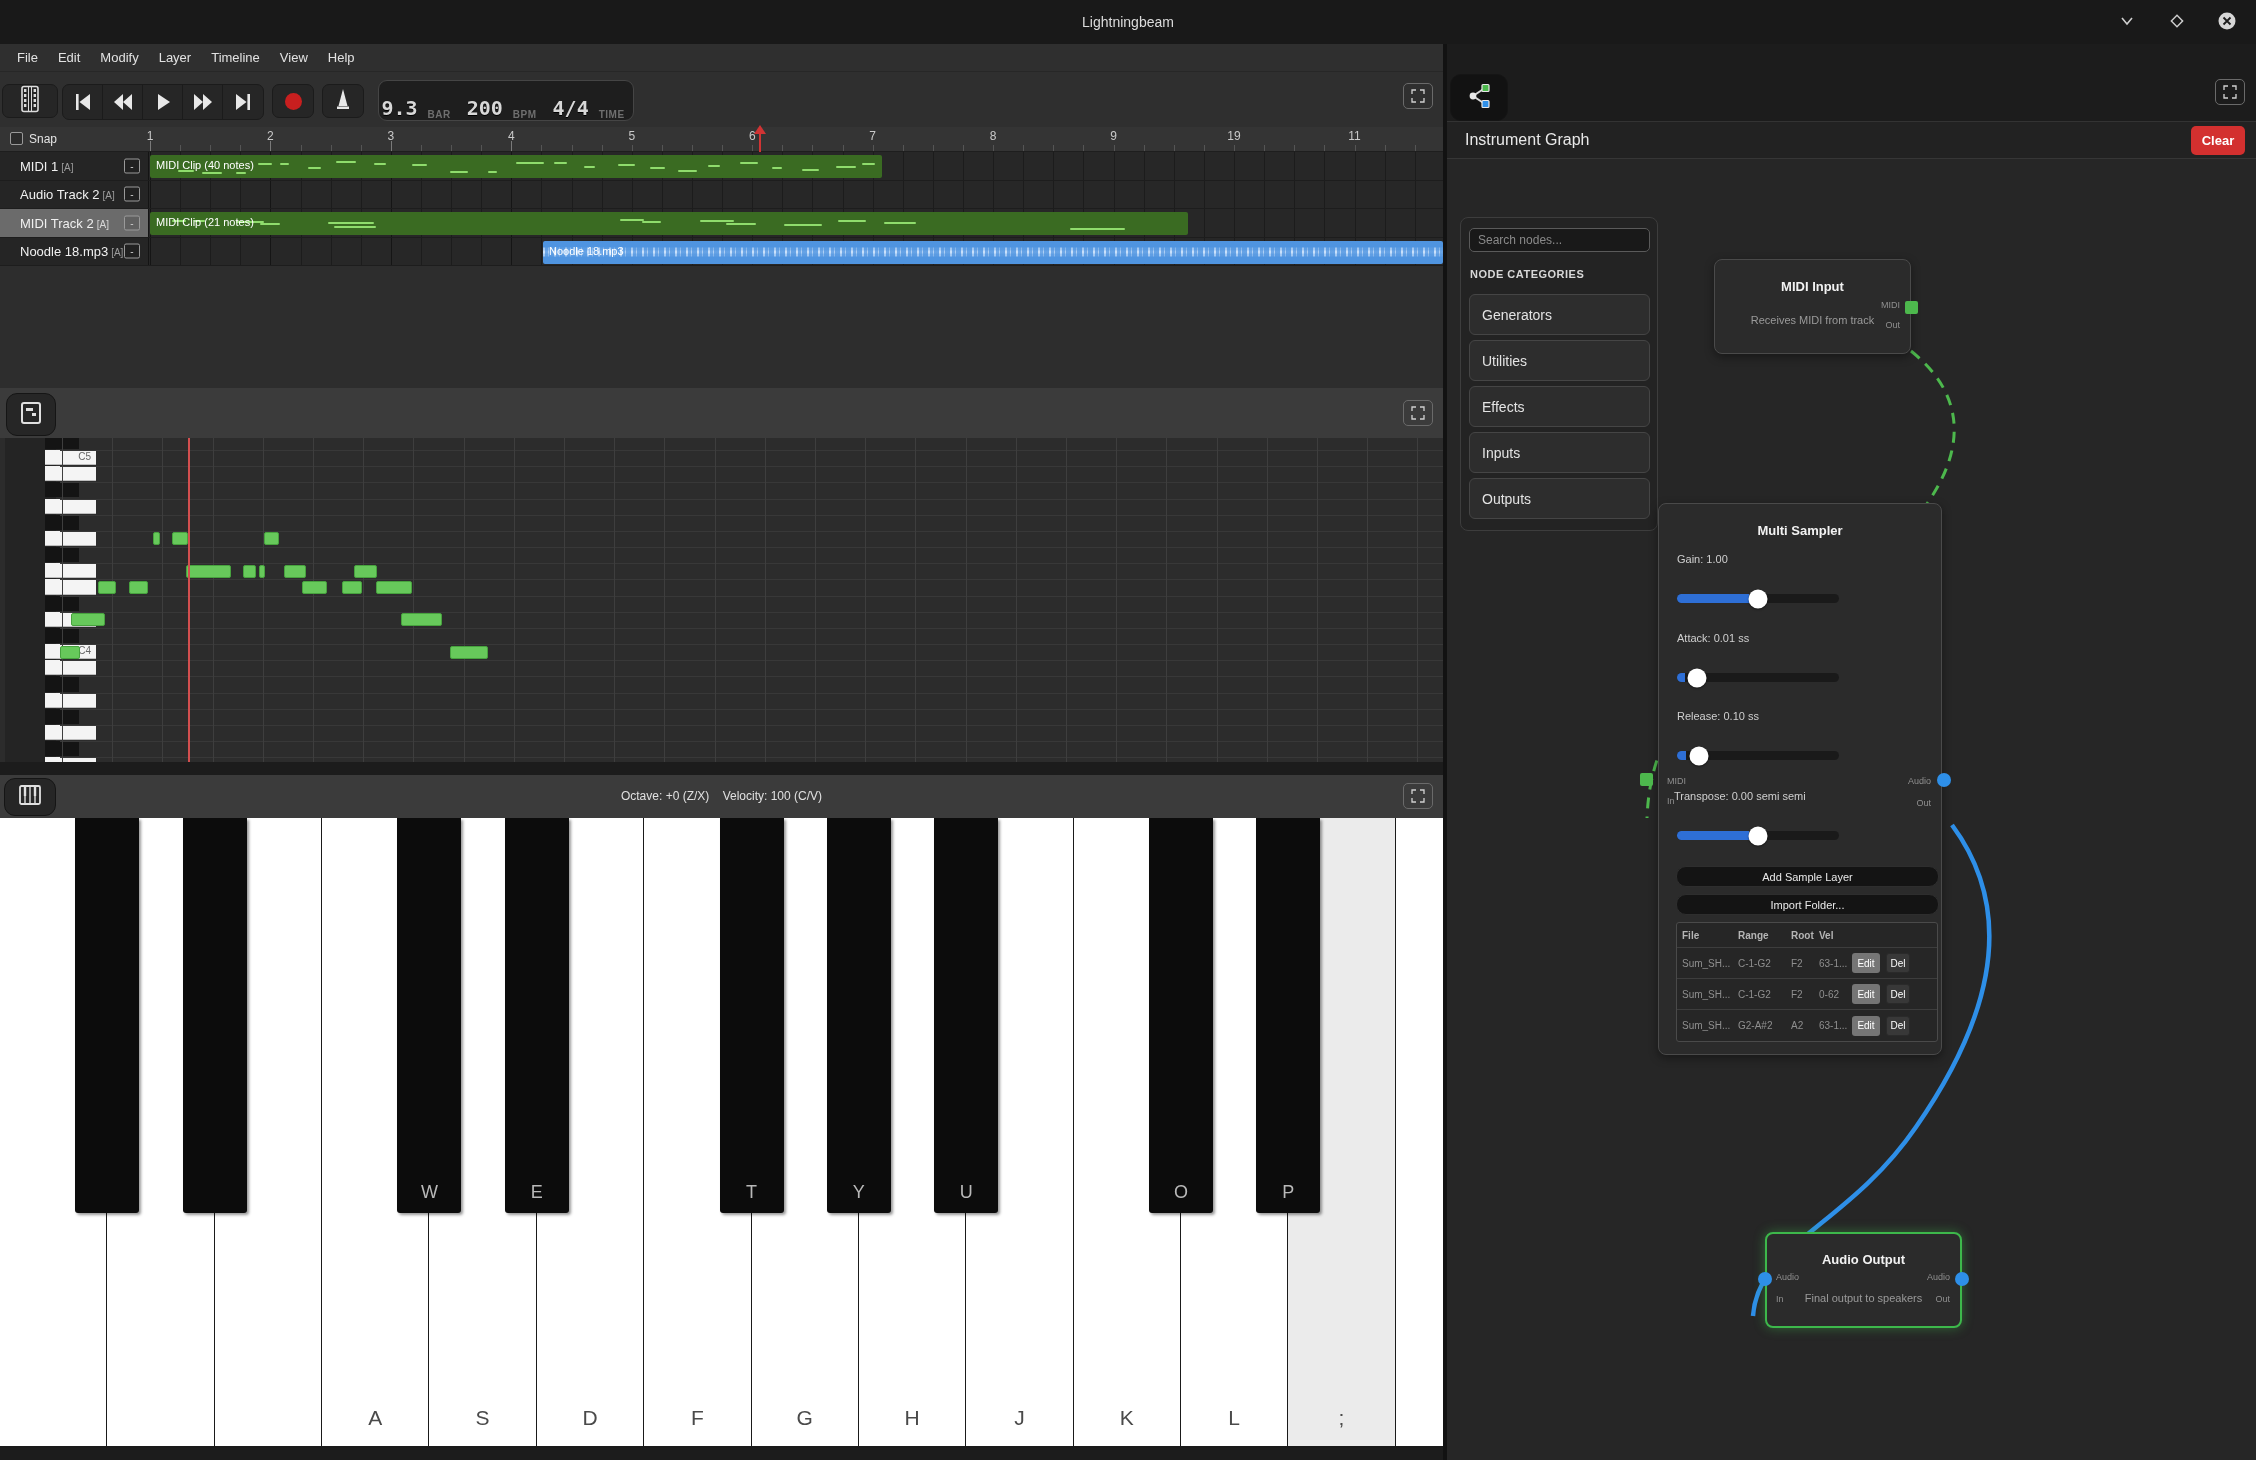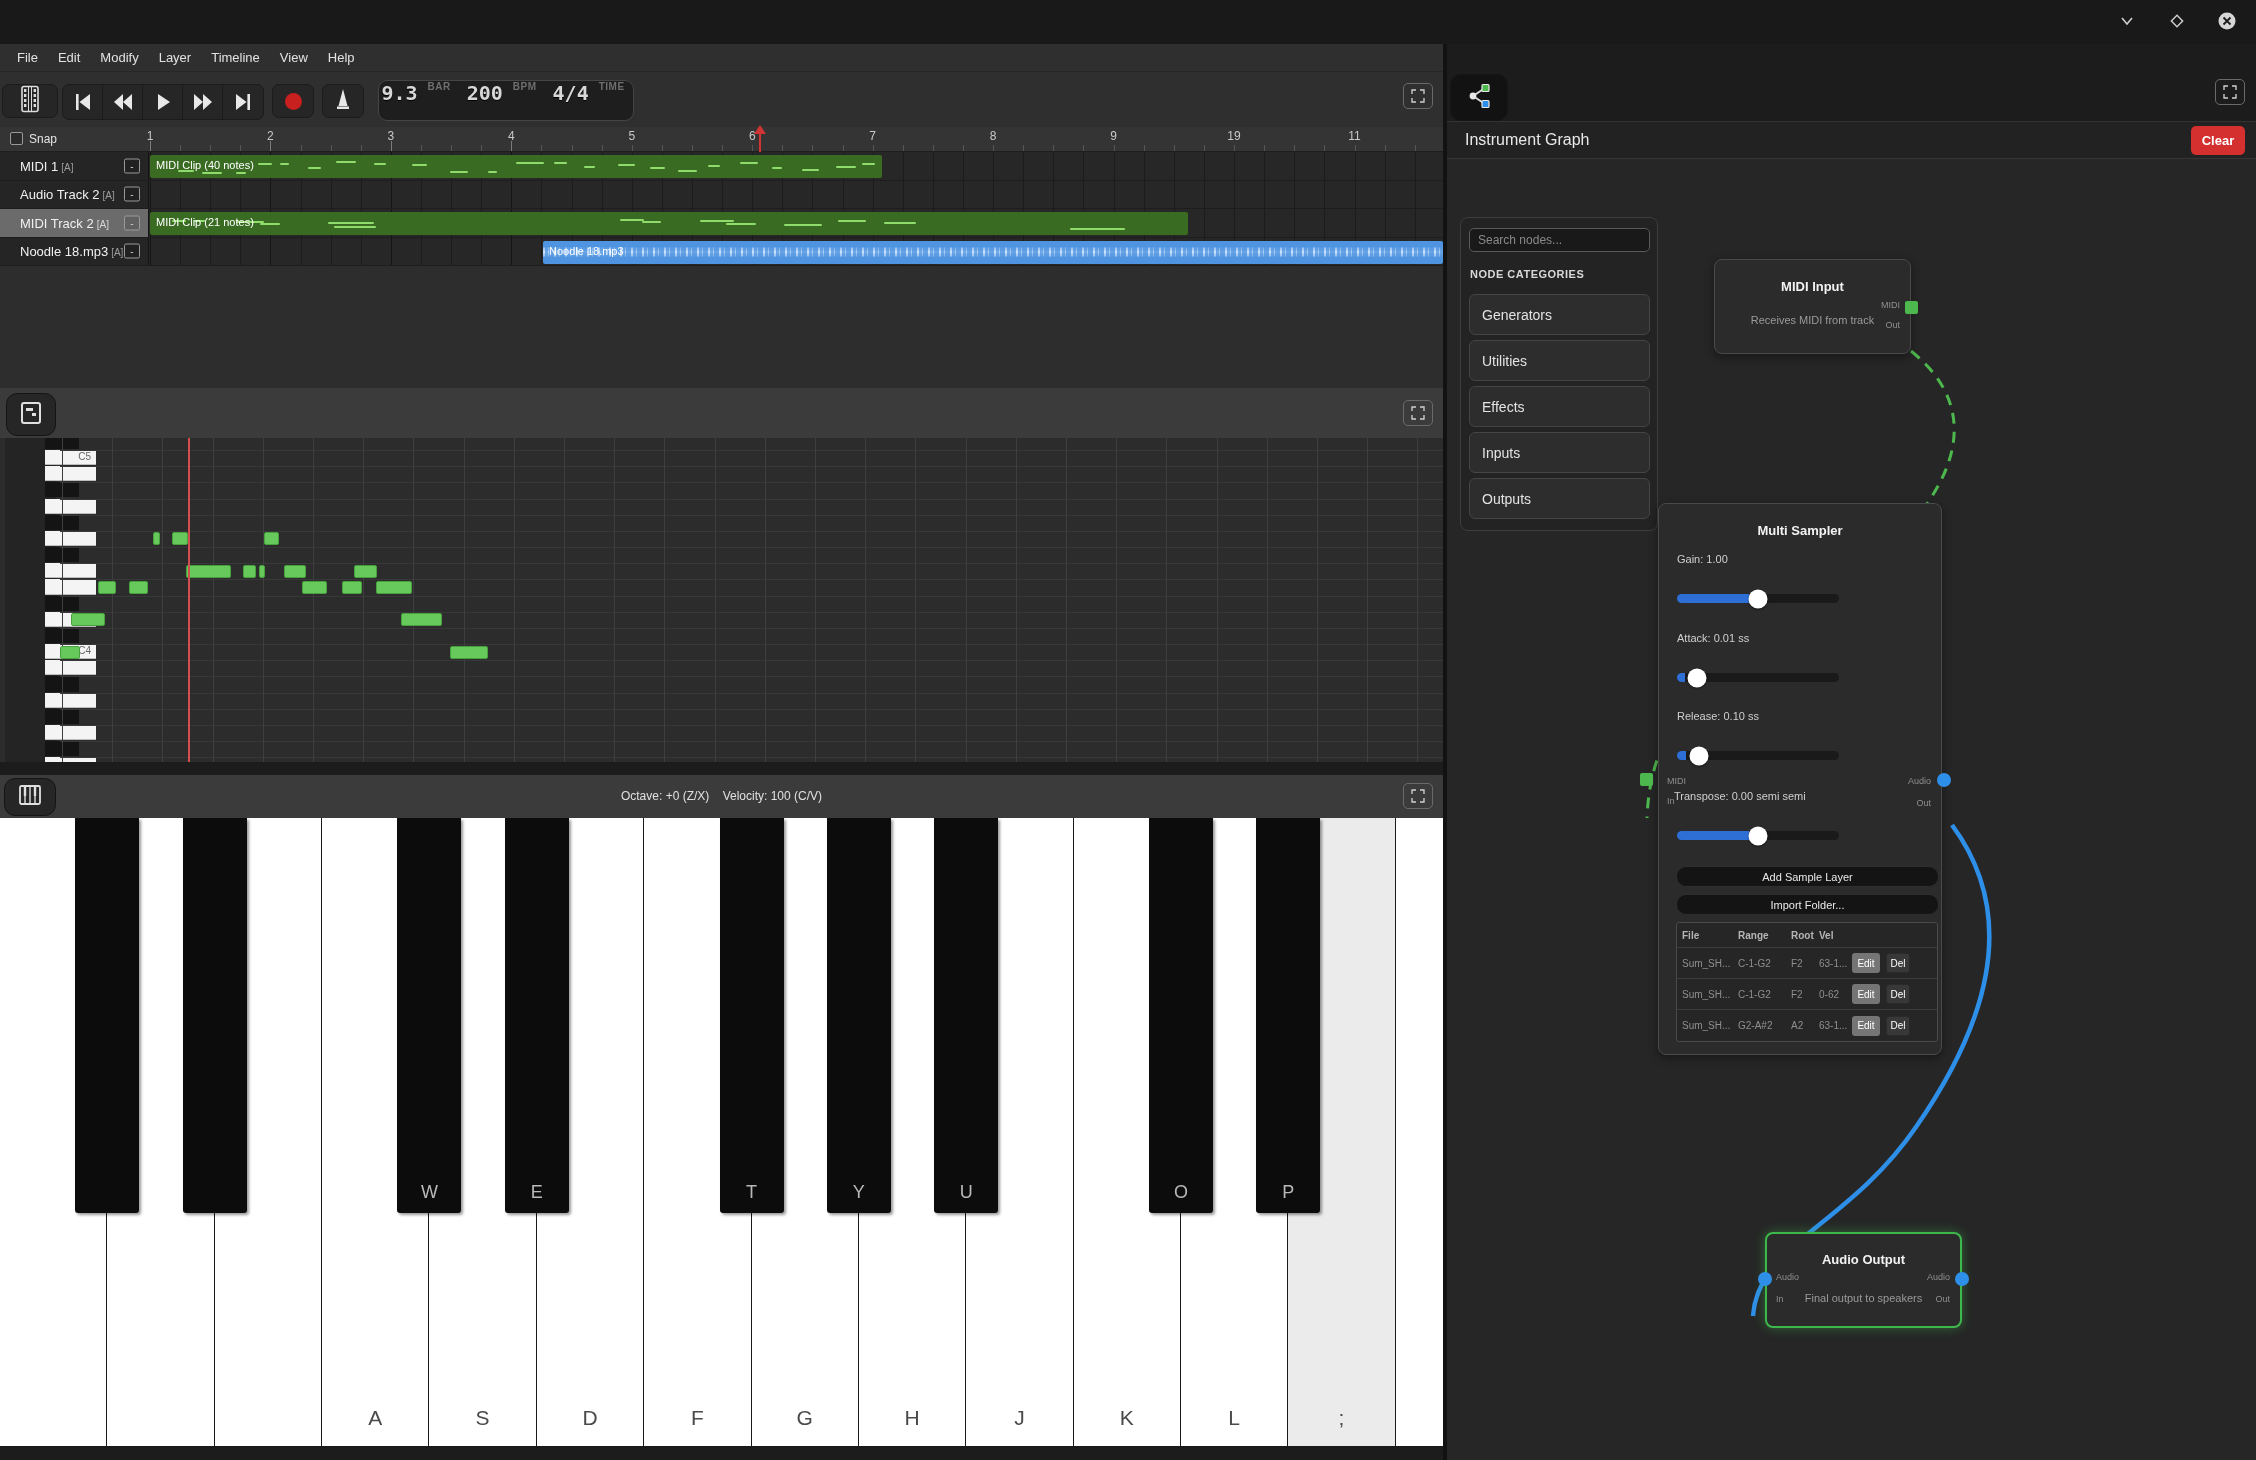--- a/index.html
+++ b/index.html
@@ -16,21 +16,21 @@
 
   
   .menubar { left:0; top:44px; width:1443px; height:28px; background:#2f2f2f; display:flex; align-items:center; padding-left:8px; gap:2px; border-bottom:1px solid #272727; }
   .menu-item { font-size:13px; color:#e2e2e2; padding:4px 9px; border-radius:3px; }
   .transport { left:0; top:72px; width:1443px; height:55px; background:#2f2f2f; }
   .tbtn { position:absolute; background:#262626; border:1px solid #1b1b1b; border-radius:7px; display:flex; align-items:center; justify-content:center; }
   .tgroup { position:absolute; display:flex; background:#262626; border:1px solid #1b1b1b; border-radius:7px; overflow:hidden; }
   .tgroup .seg { width:40px; height:34px; display:flex; align-items:center; justify-content:center; border-right:1px solid #1b1b1b; }
   .tgroup .seg:last-child { border-right:none; }
   .rec-dot { width:17px; height:17px; border-radius:50%; background:#c81f1f; }
-  .tempo-box { position:absolute; left:378px; top:8px; width:256px; height:41px; background:#1e1e1e; border:1px solid #454545; border-radius:9px; display:flex; align-items:flex-start; justify-content:center; gap:10px; }
+  .tempo-box { position:absolute; left:378px; top:8px; width:256px; height:41px; background:#1e1e1e; border:1px solid #454545; border-radius:9px; display:flex; align-items:flex-end; justify-content:center; gap:10px; }
   .tempo-num { font-family:"DejaVu Sans Mono", monospace; font-weight:bold; font-size:20px; color:#d8d8d8; text-shadow:0 1px 0 #000; }
   .tempo-unit { font-size:10px; font-weight:bold; color:#6f6f6f; letter-spacing:.5px; margin-right:6px; }
 
   
   .ruler { left:0; top:127px; width:1443px; height:25px; background:#343434; border-bottom:1px solid #1e1e1e; }
   .snap-box { position:absolute; left:10px; top:5px; width:13px; height:13px; border:1px solid #999; border-radius:2px; background:#2b2b2b; }
   .snap-label { position:absolute; left:29px; top:5px; font-size:12px; color:#e3e3e3; }
   .bar-num { position:absolute; top:2px; font-size:12px; color:#c9c9c9; transform:translateX(-50%); }
   .tick { position:absolute; bottom:0; width:1px; background:#7a7a7a; }
   .tick.minor { background:#555; }
@@ -125,20 +125,21 @@
   .mini-btn.edit { width:28px; background:#757575; }
   .mini-btn.del { width:24px; background:#383838; border:1px solid #2a2a2a; }
   svg.wires { position:absolute; left:0; top:0; pointer-events:none; }
 </style>
 </head>
 <body>
 
 <div class="app">
 
   <div class="abs titlebar">
+    <div class="abs win-title">Lightningbeam</div>
     <div class="abs win-controls">
       <div class="win-btn">
         <svg width="20" height="20" viewBox="0 0 20 20">
             <path d="M5 7 L10 13 L15 7" stroke="#cfcfcf" stroke-width="1.6" fill="none"></path>
           </svg>
       </div>
       <div class="win-btn">
         <svg width="20" height="20" viewBox="0 0 20 20">
             <rect x="6" y="6" width="8" height="8" transform="rotate(45 10 10)" stroke="#cfcfcf" stroke-width="1.4" fill="none"></rect>
           </svg>

